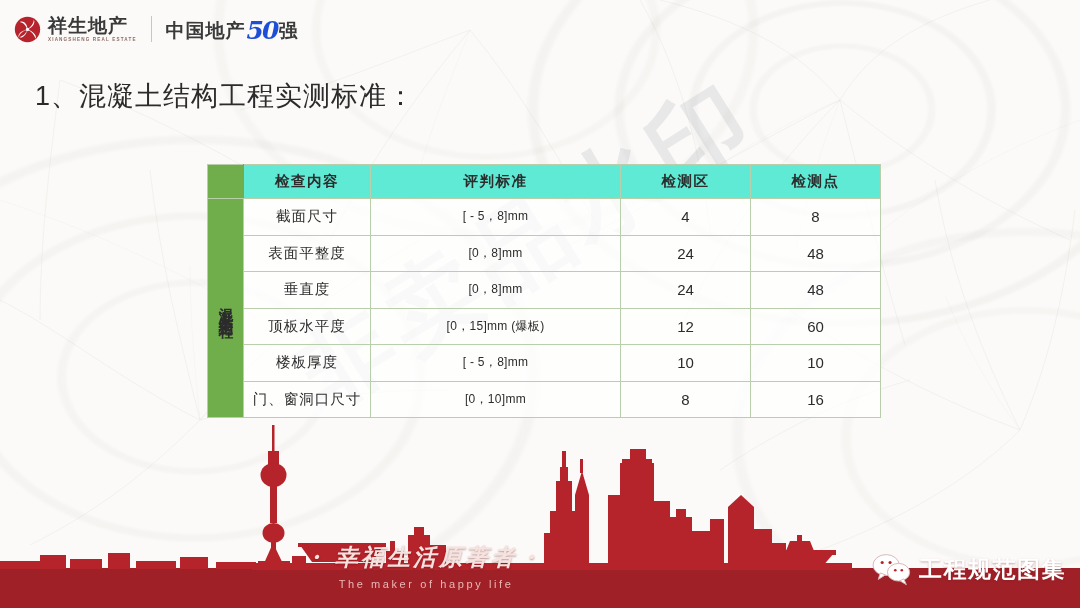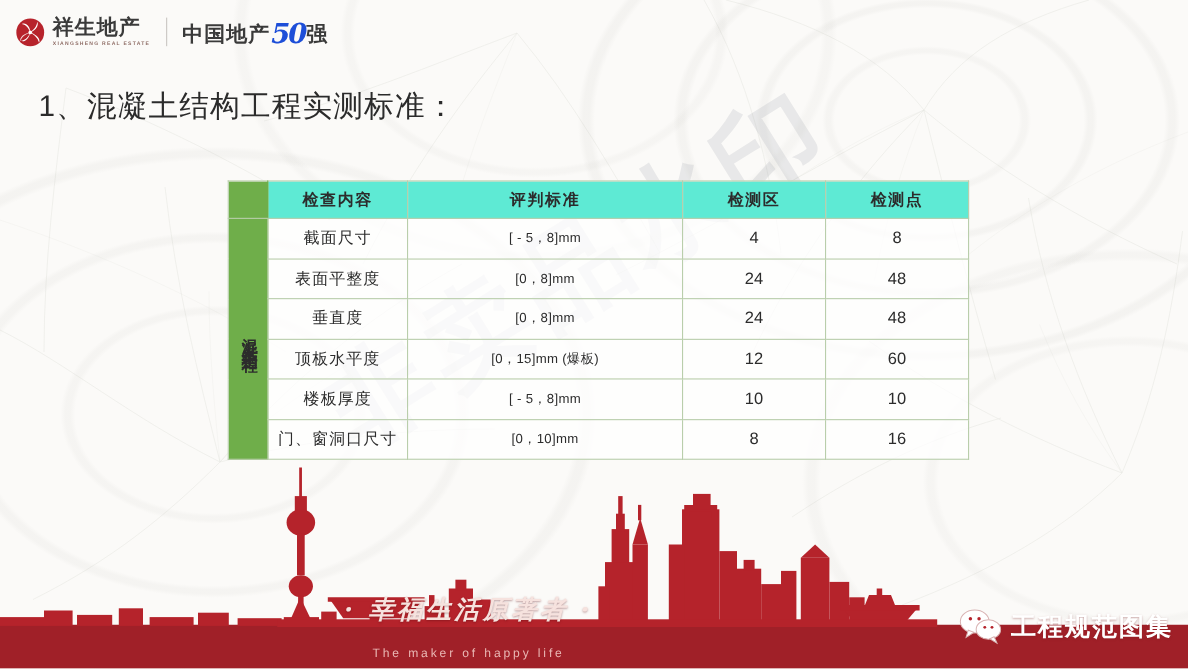--- a/index.html
+++ b/index.html
@@ -207,41 +207,41 @@
     bottom: 0;
     width: 1080px;
     height: 185px;
     z-index: 3;
   }
 
   
   .tagline {
     position: absolute;
     left: 0;
-    bottom: 8px;
+    bottom: 18px;
     width: 852px;
     text-align: center;
     z-index: 7;
     pointer-events: none;
   }
   .tagline-cn {
     font-family: "DejaVu Serif", serif;
     font-size: 23px;
     color: #f6e2de;
     font-style: italic;
     font-weight: bold;
     letter-spacing: 3px;
     text-shadow: 0 1px 2px rgba(90,10,15,0.4);
     white-space: nowrap;
   }
   .tagline-en {
     font-size: 11px;
     color: #e9b7b4;
     letter-spacing: 2.6px;
-    margin-top: 18px;
+    margin-top: 5px;
   }
 
   
   .wechat-badge {
     position: absolute;
     right: 14px;
     bottom: 22px;
     display: flex;
     align-items: center;
     z-index: 8;

